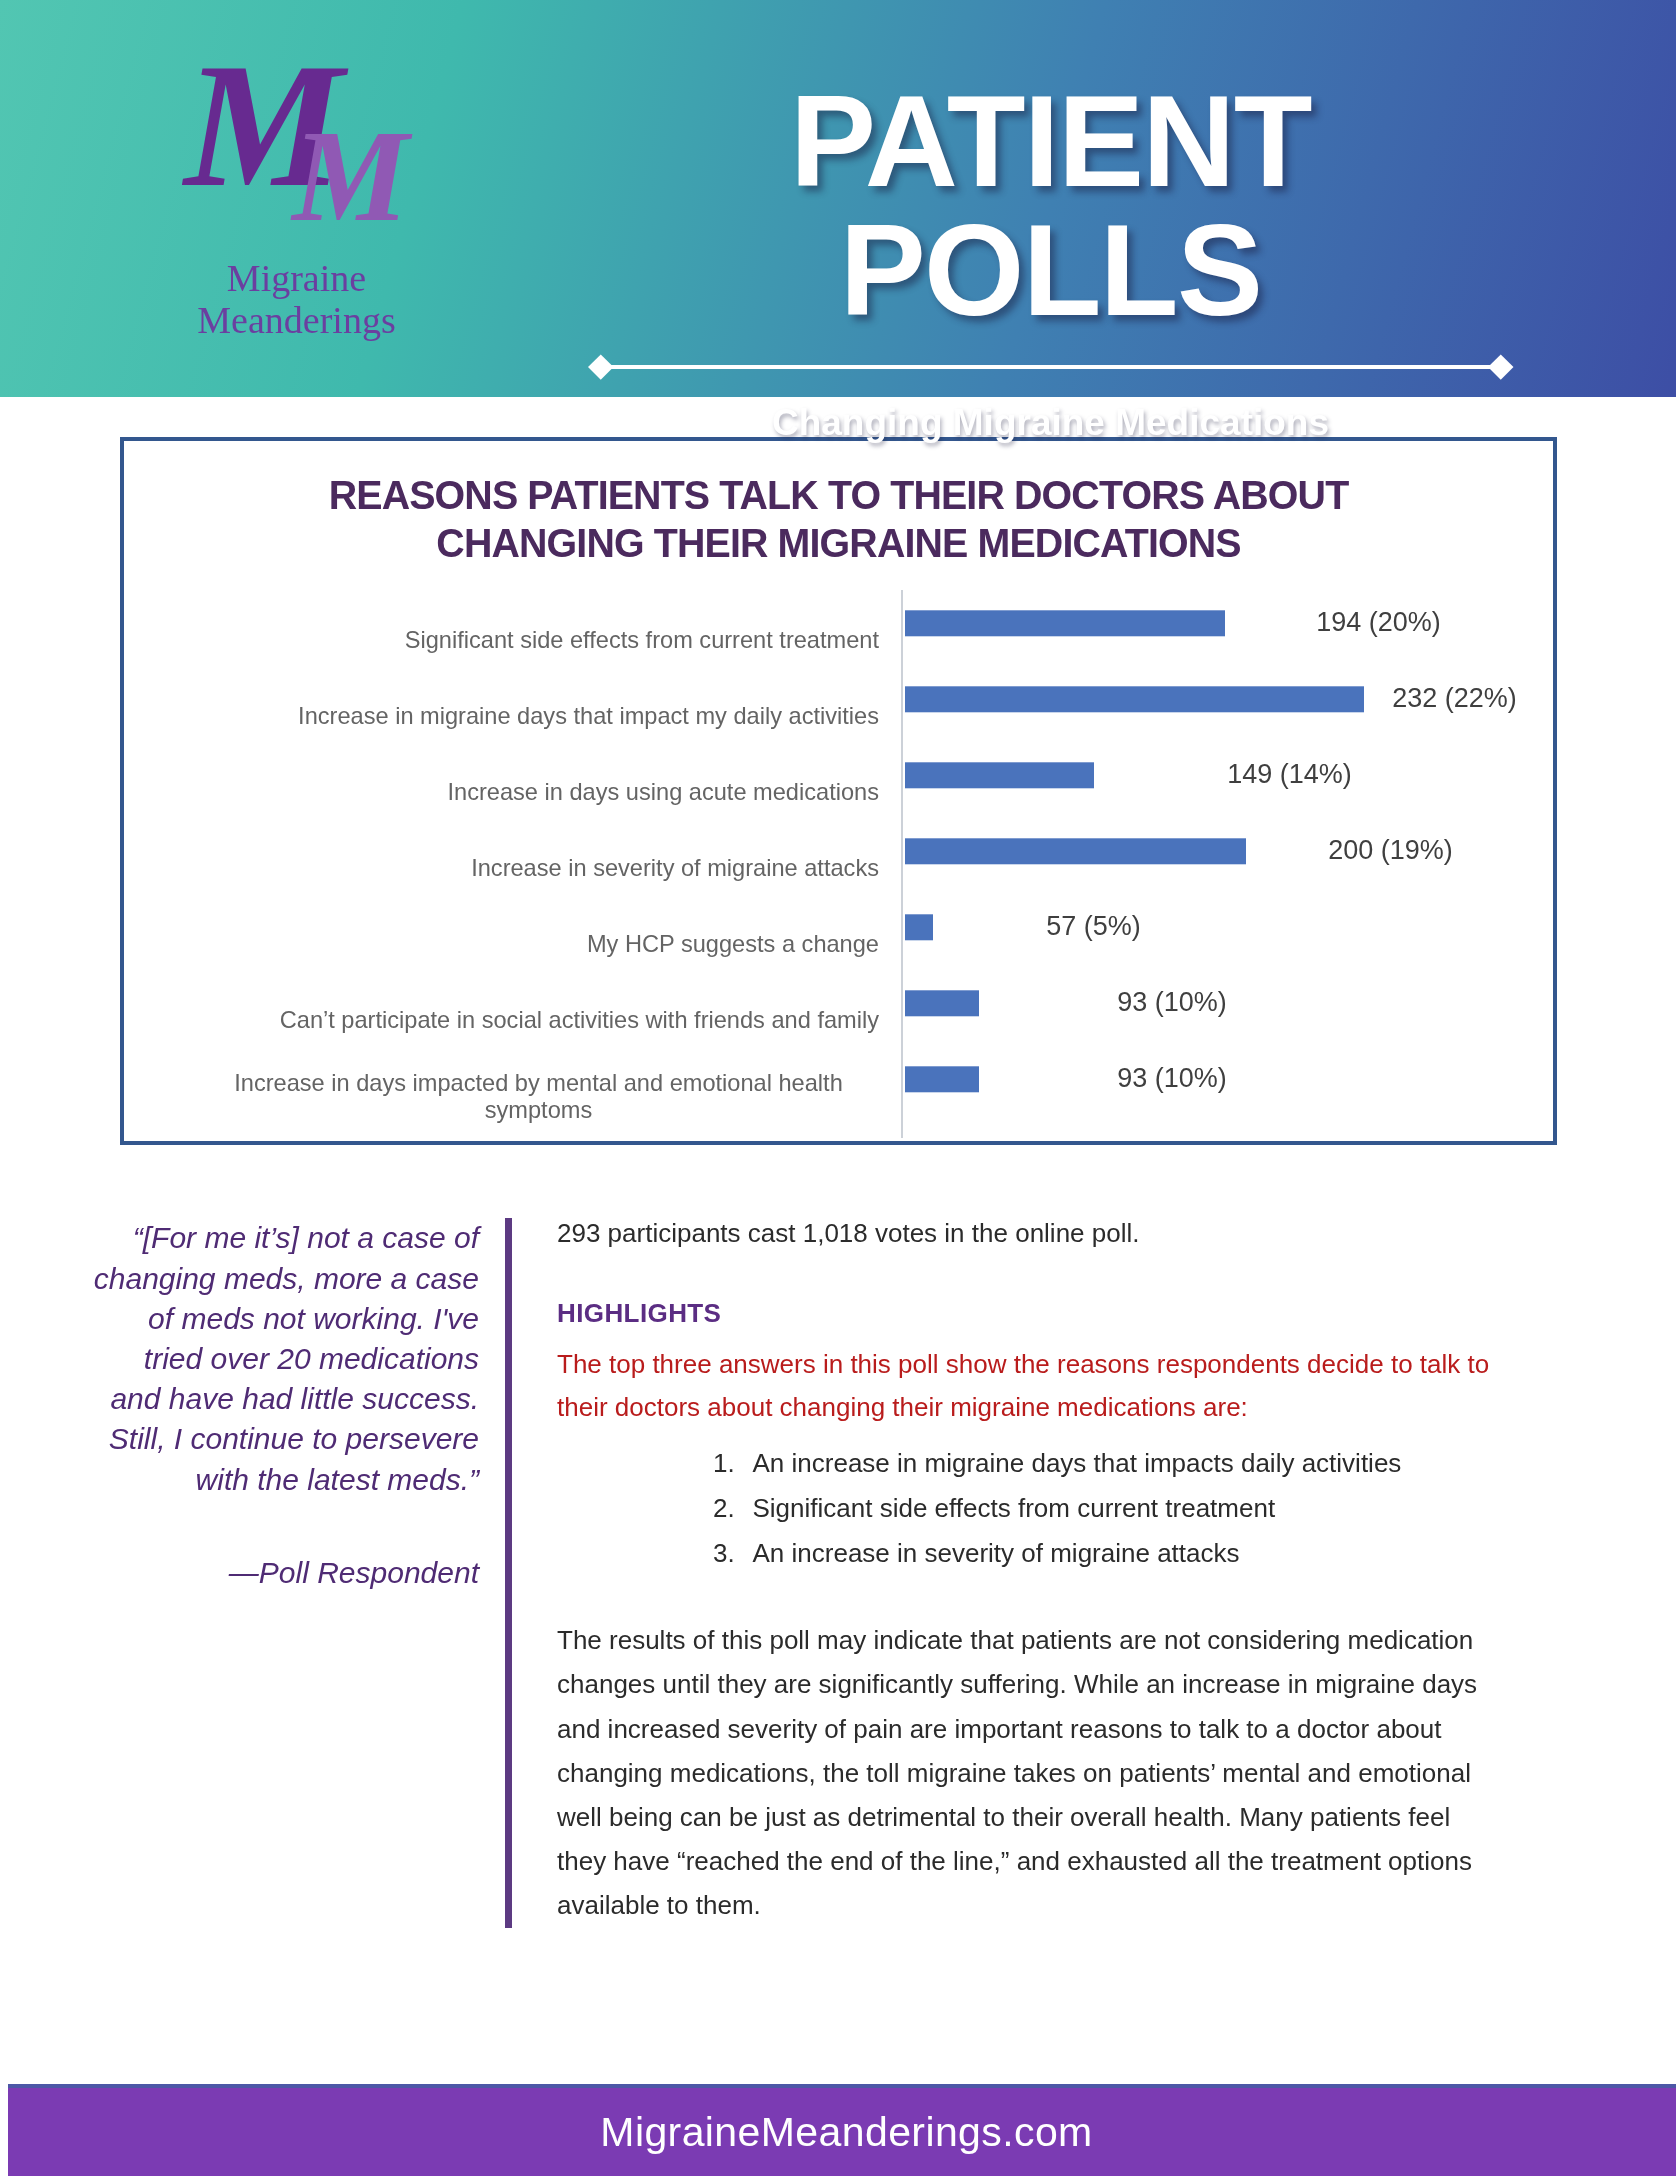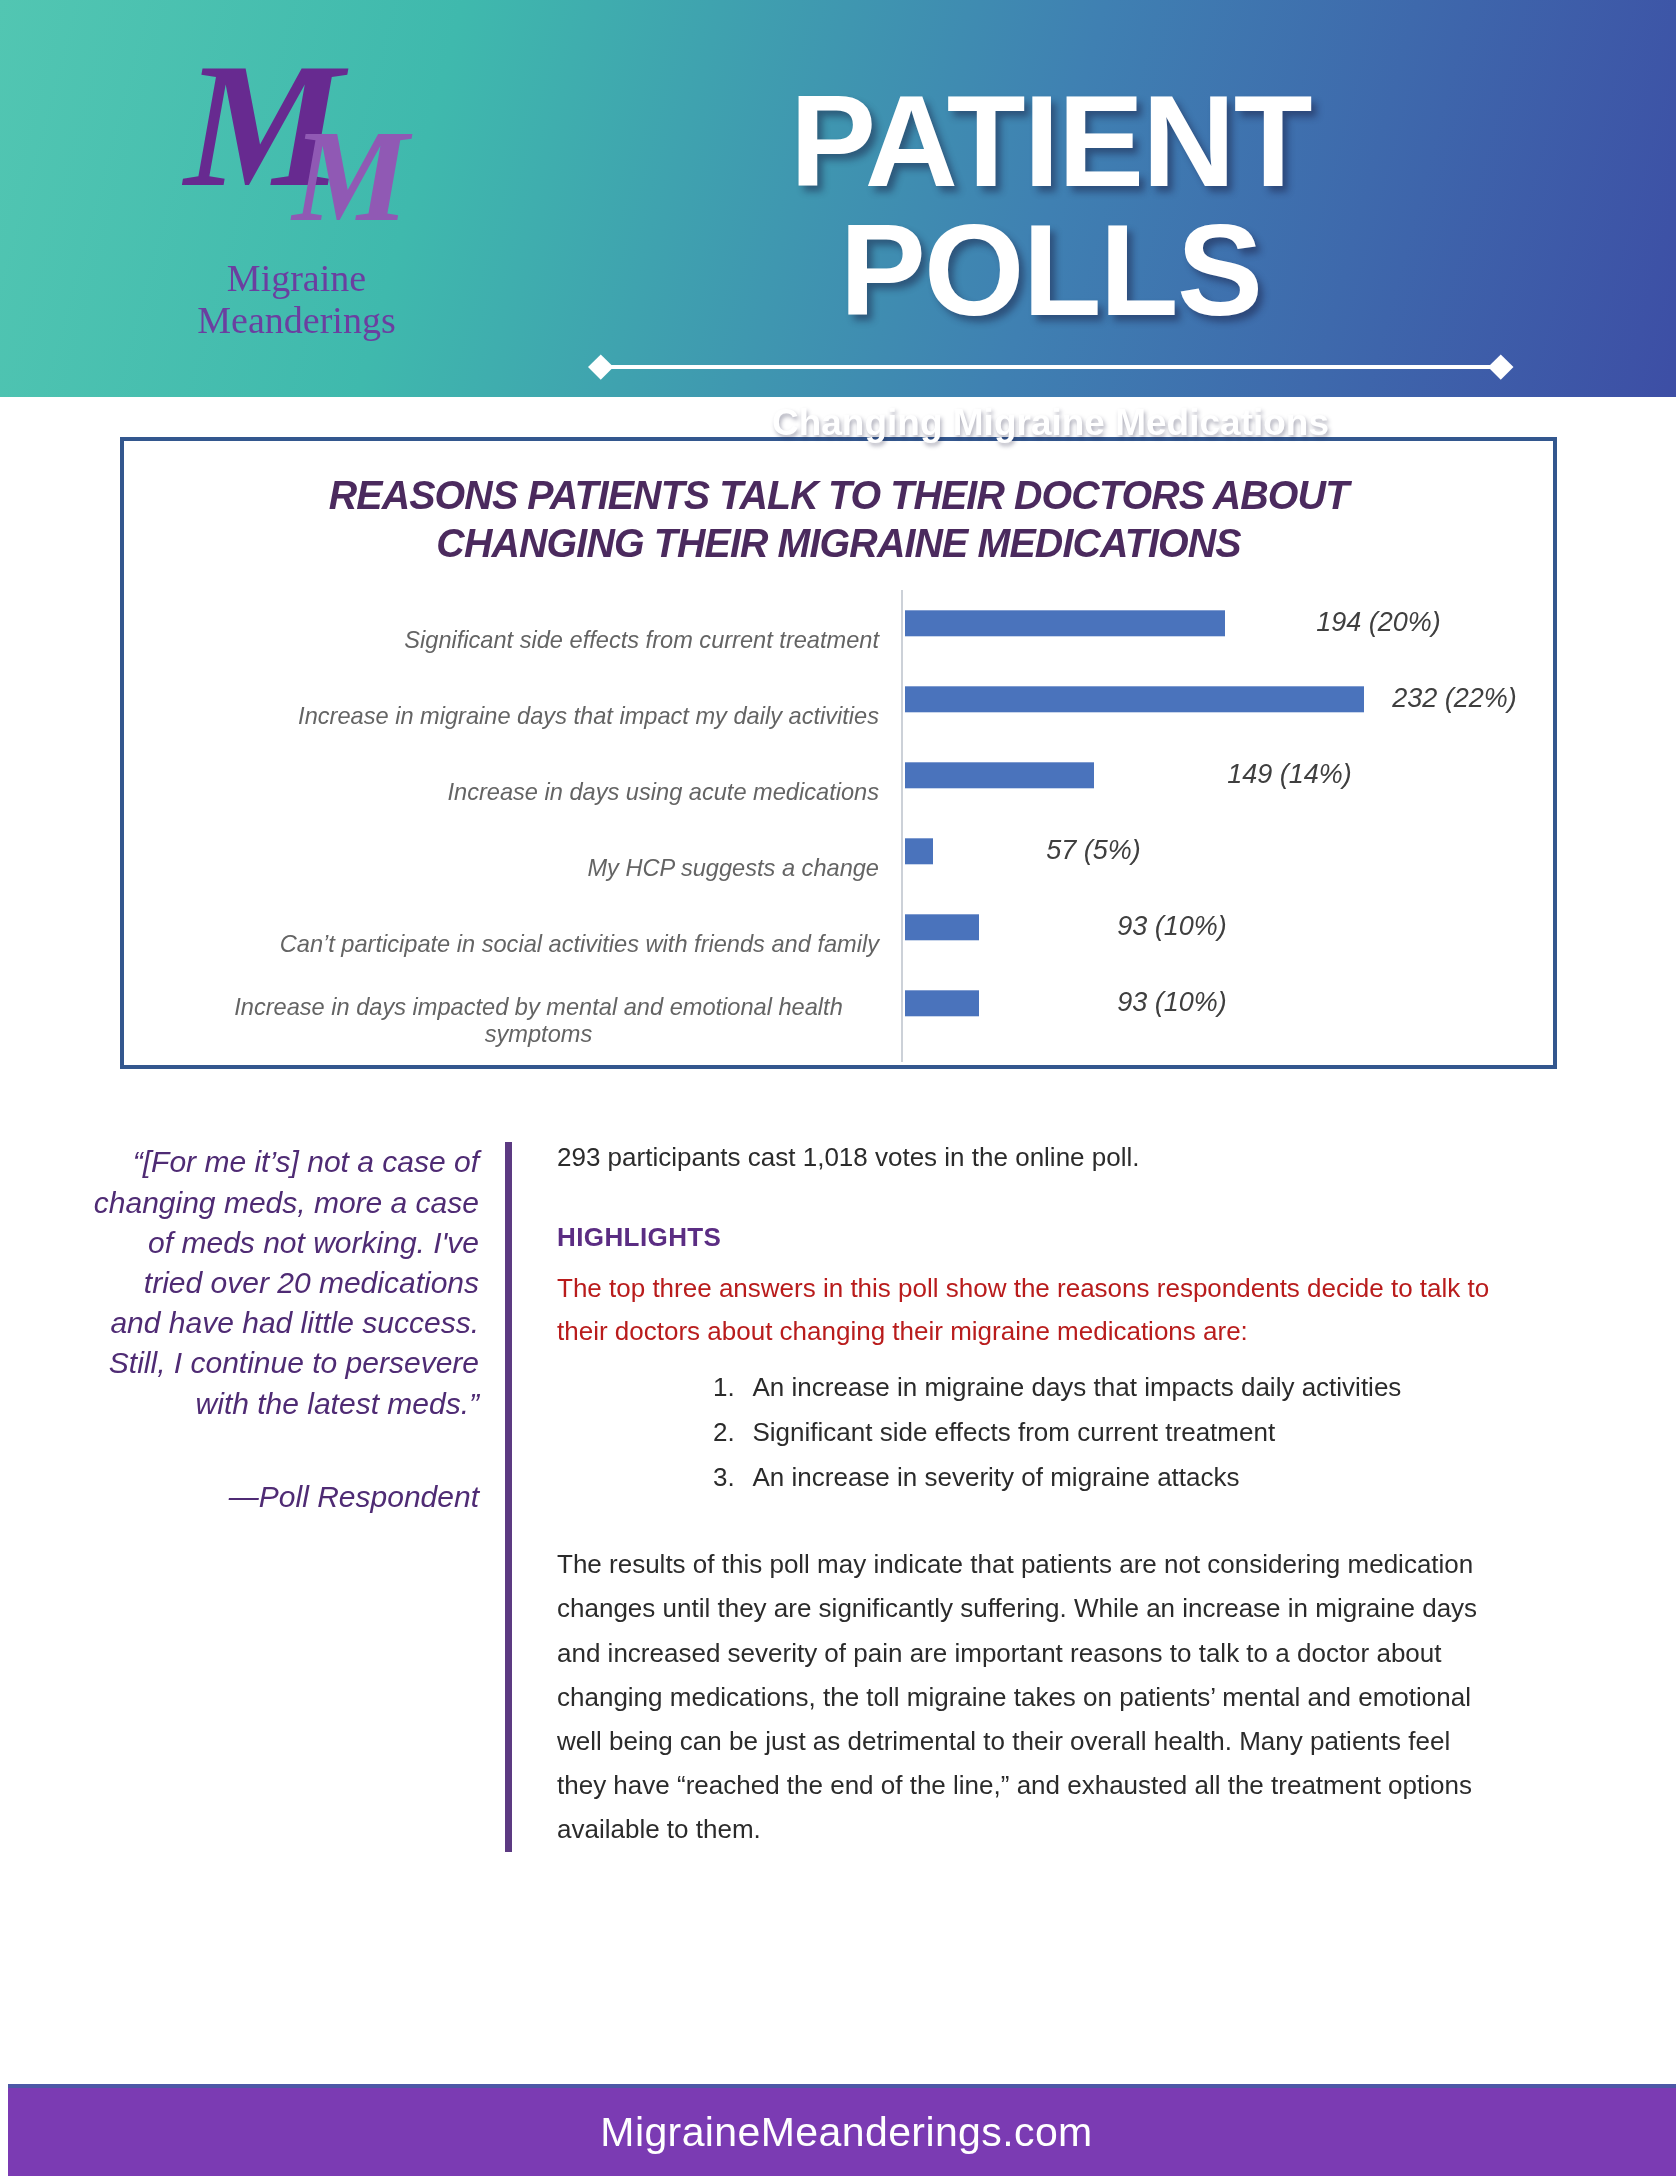--- a/index.html
+++ b/index.html
@@ -40,21 +40,21 @@
   
   .intro {
     width:1363px; margin:45px auto 0; text-align:center;
     color:#46215a; font-size:30px; line-height:1.5; font-weight:400;
   }
   .intro strong { font-weight:700; }
 
   
   .chart-box {
     width:1437px; margin:40px auto 0; background:#ffffff;
-    border:4.4px solid #33578e; padding:30px 0 15.7px;font-style:italic;
+    border:4.4px solid #33578e; padding:30px 0 15.7px;
   }
   .chart-title {
     text-align:center; color:#4b2a5e; font-size:41px; font-weight:700; line-height:1.18;
     letter-spacing:-0.9px; transform:scaleX(0.96);
   }
   .chart { position:relative; margin:26px 0 0; }
   .chart::before {
     content:''; position:absolute; left:777px; top:-3.5px; bottom:-12.2px; width:1.7px; background:#ccd1d8;
   }
   .crow { display:flex; align-items:center; height:76px; }
@@ -153,20 +153,31 @@
         </div>
         <div class="crow">
           <div class="clabel">
             <span>Increase in days using acute medications</span>
           </div>
           <div class="cbar">
             <div class="track" style="width: 294px;">
               <div class="bar" style="width: 64.2241%; background: rgb(74, 115, 188); flex: 0 0 auto;"></div>
             </div>
             <div class="cvalue">149 (14%)</div>
+          </div>
+        </div>
+        <div class="crow">
+          <div class="clabel">
+            <span>Increase in severity of migraine attacks</span>
+          </div>
+          <div class="cbar">
+            <div class="track" style="width: 395px;">
+              <div class="bar" style="width: 86.2069%; background: rgb(74, 115, 188); flex: 0 0 auto;"></div>
+            </div>
+            <div class="cvalue">200 (19%)</div>
           </div>
         </div>
         <div class="crow">
           <div class="clabel">
             <span>My HCP suggests a change</span>
           </div>
           <div class="cbar">
             <div class="track" style="width: 113px;">
               <div class="bar" style="width: 24.569%; background: rgb(74, 115, 188); flex: 0 0 auto;"></div>
             </div>

